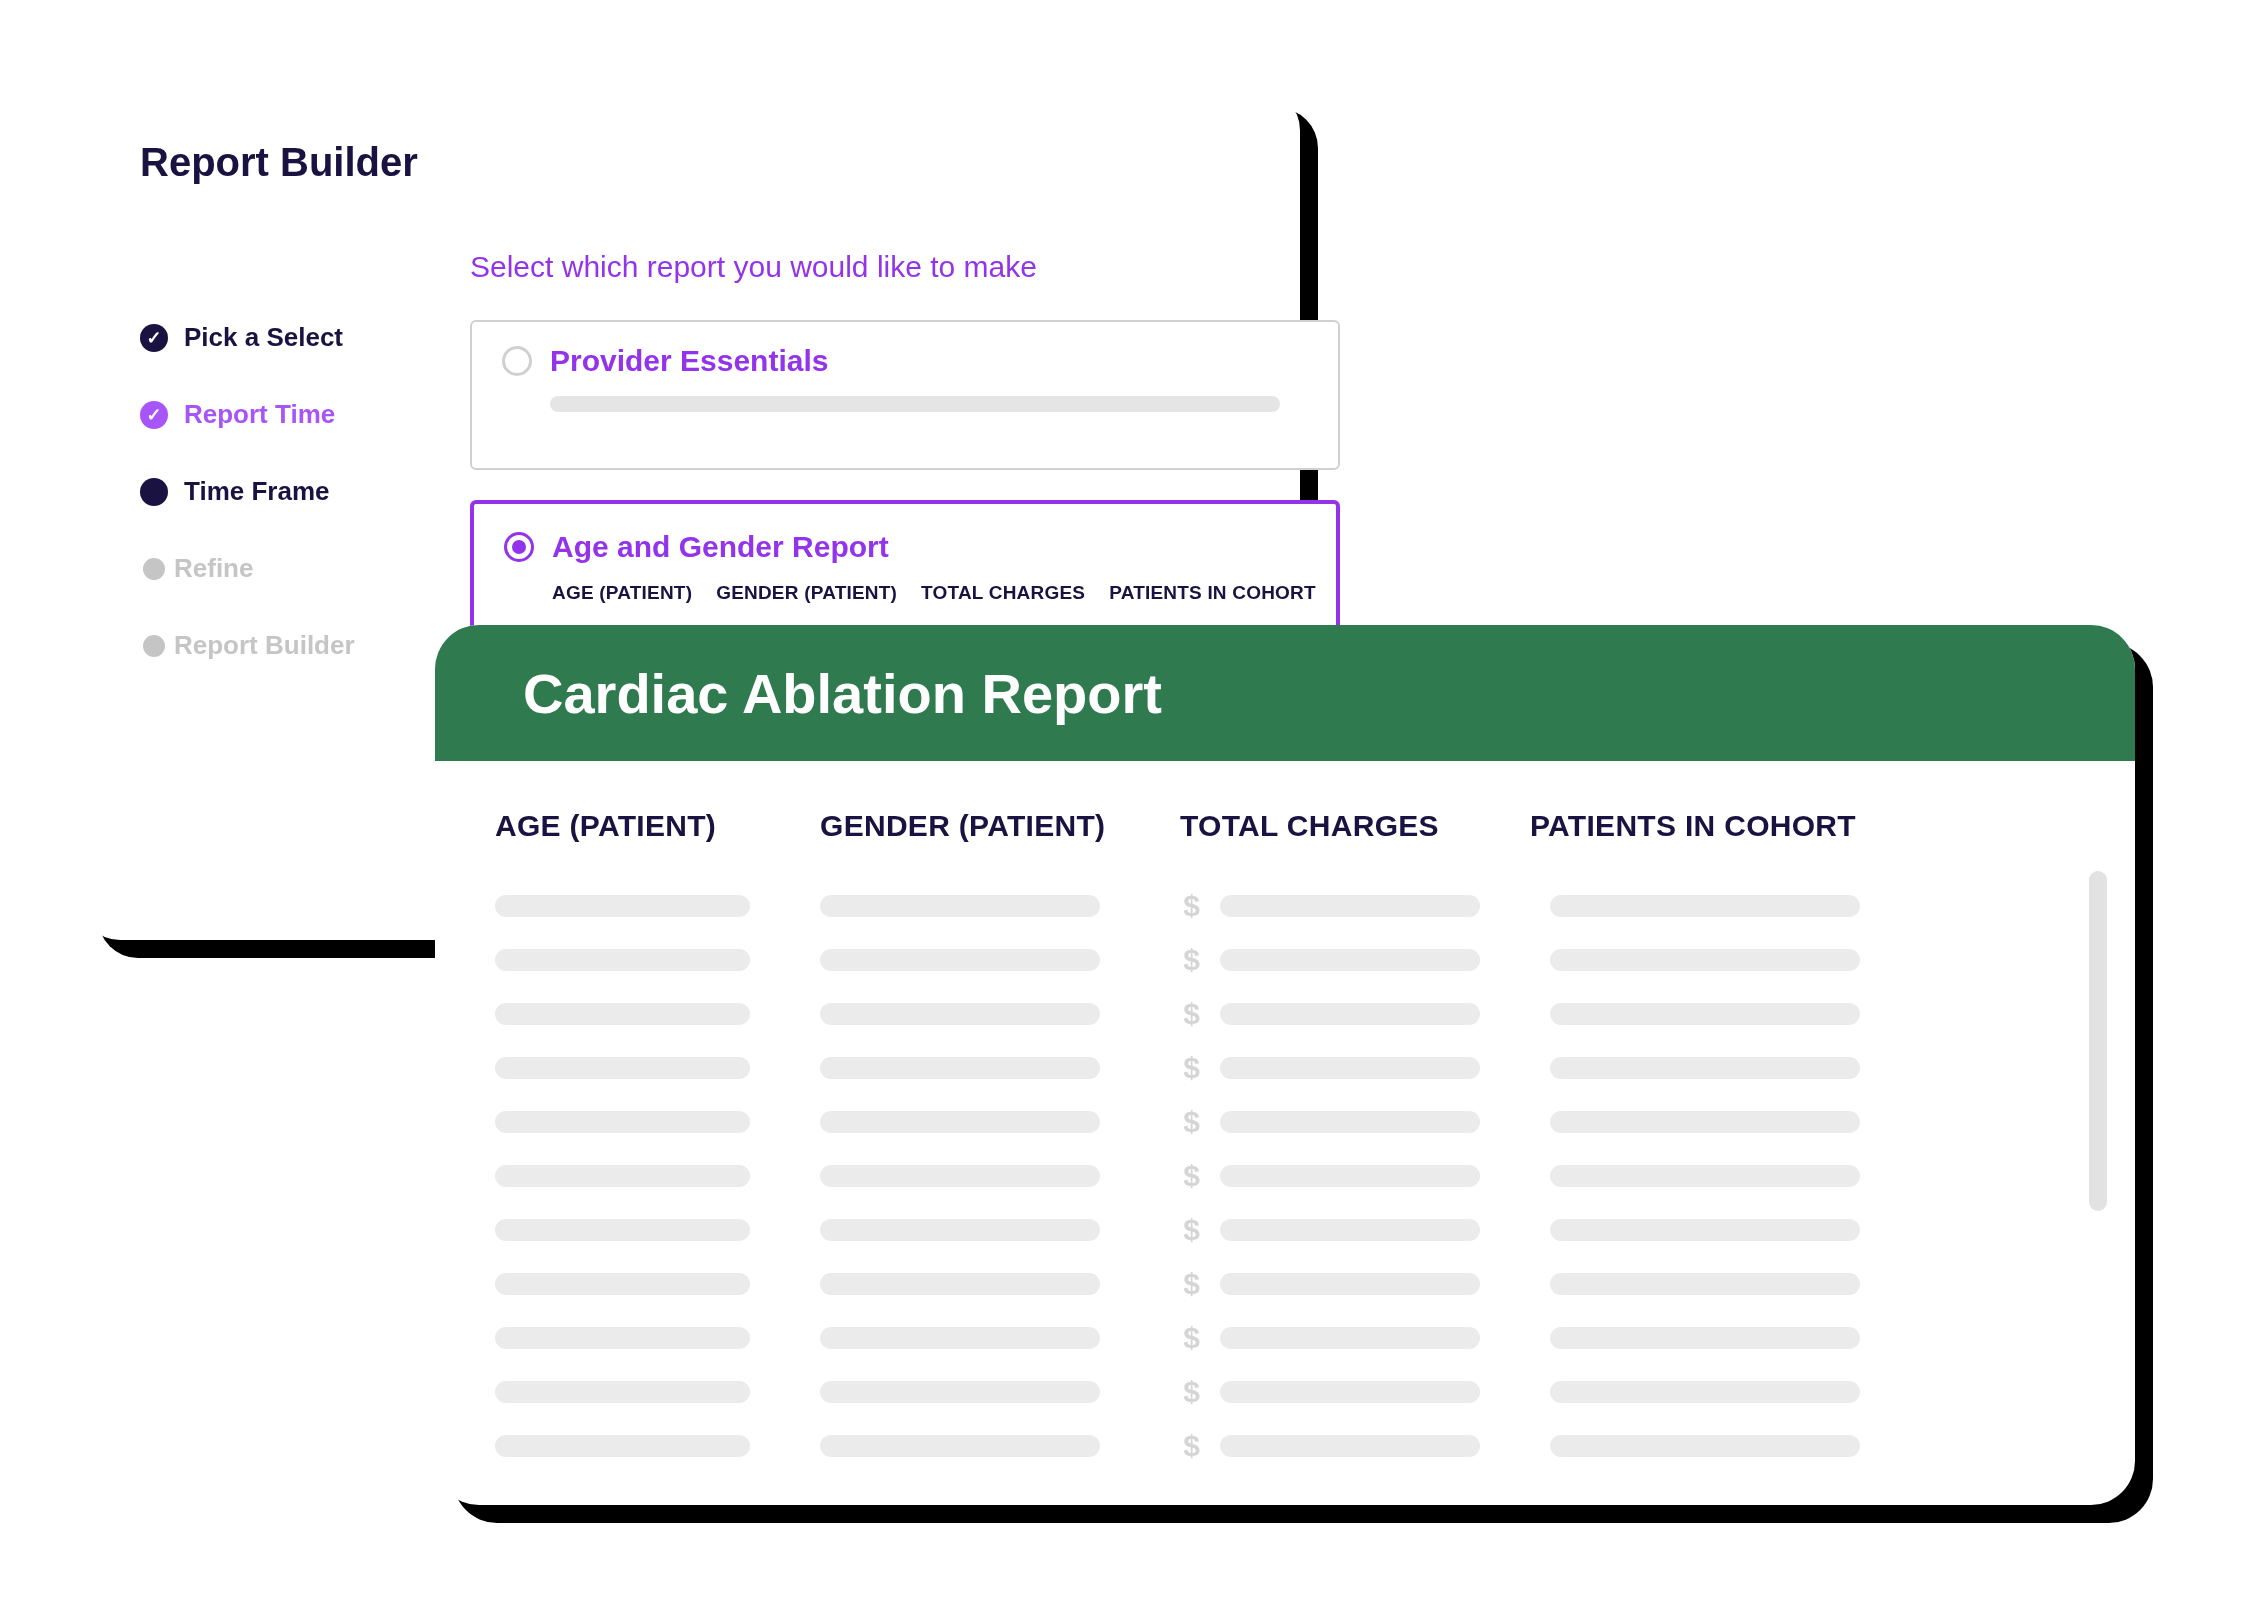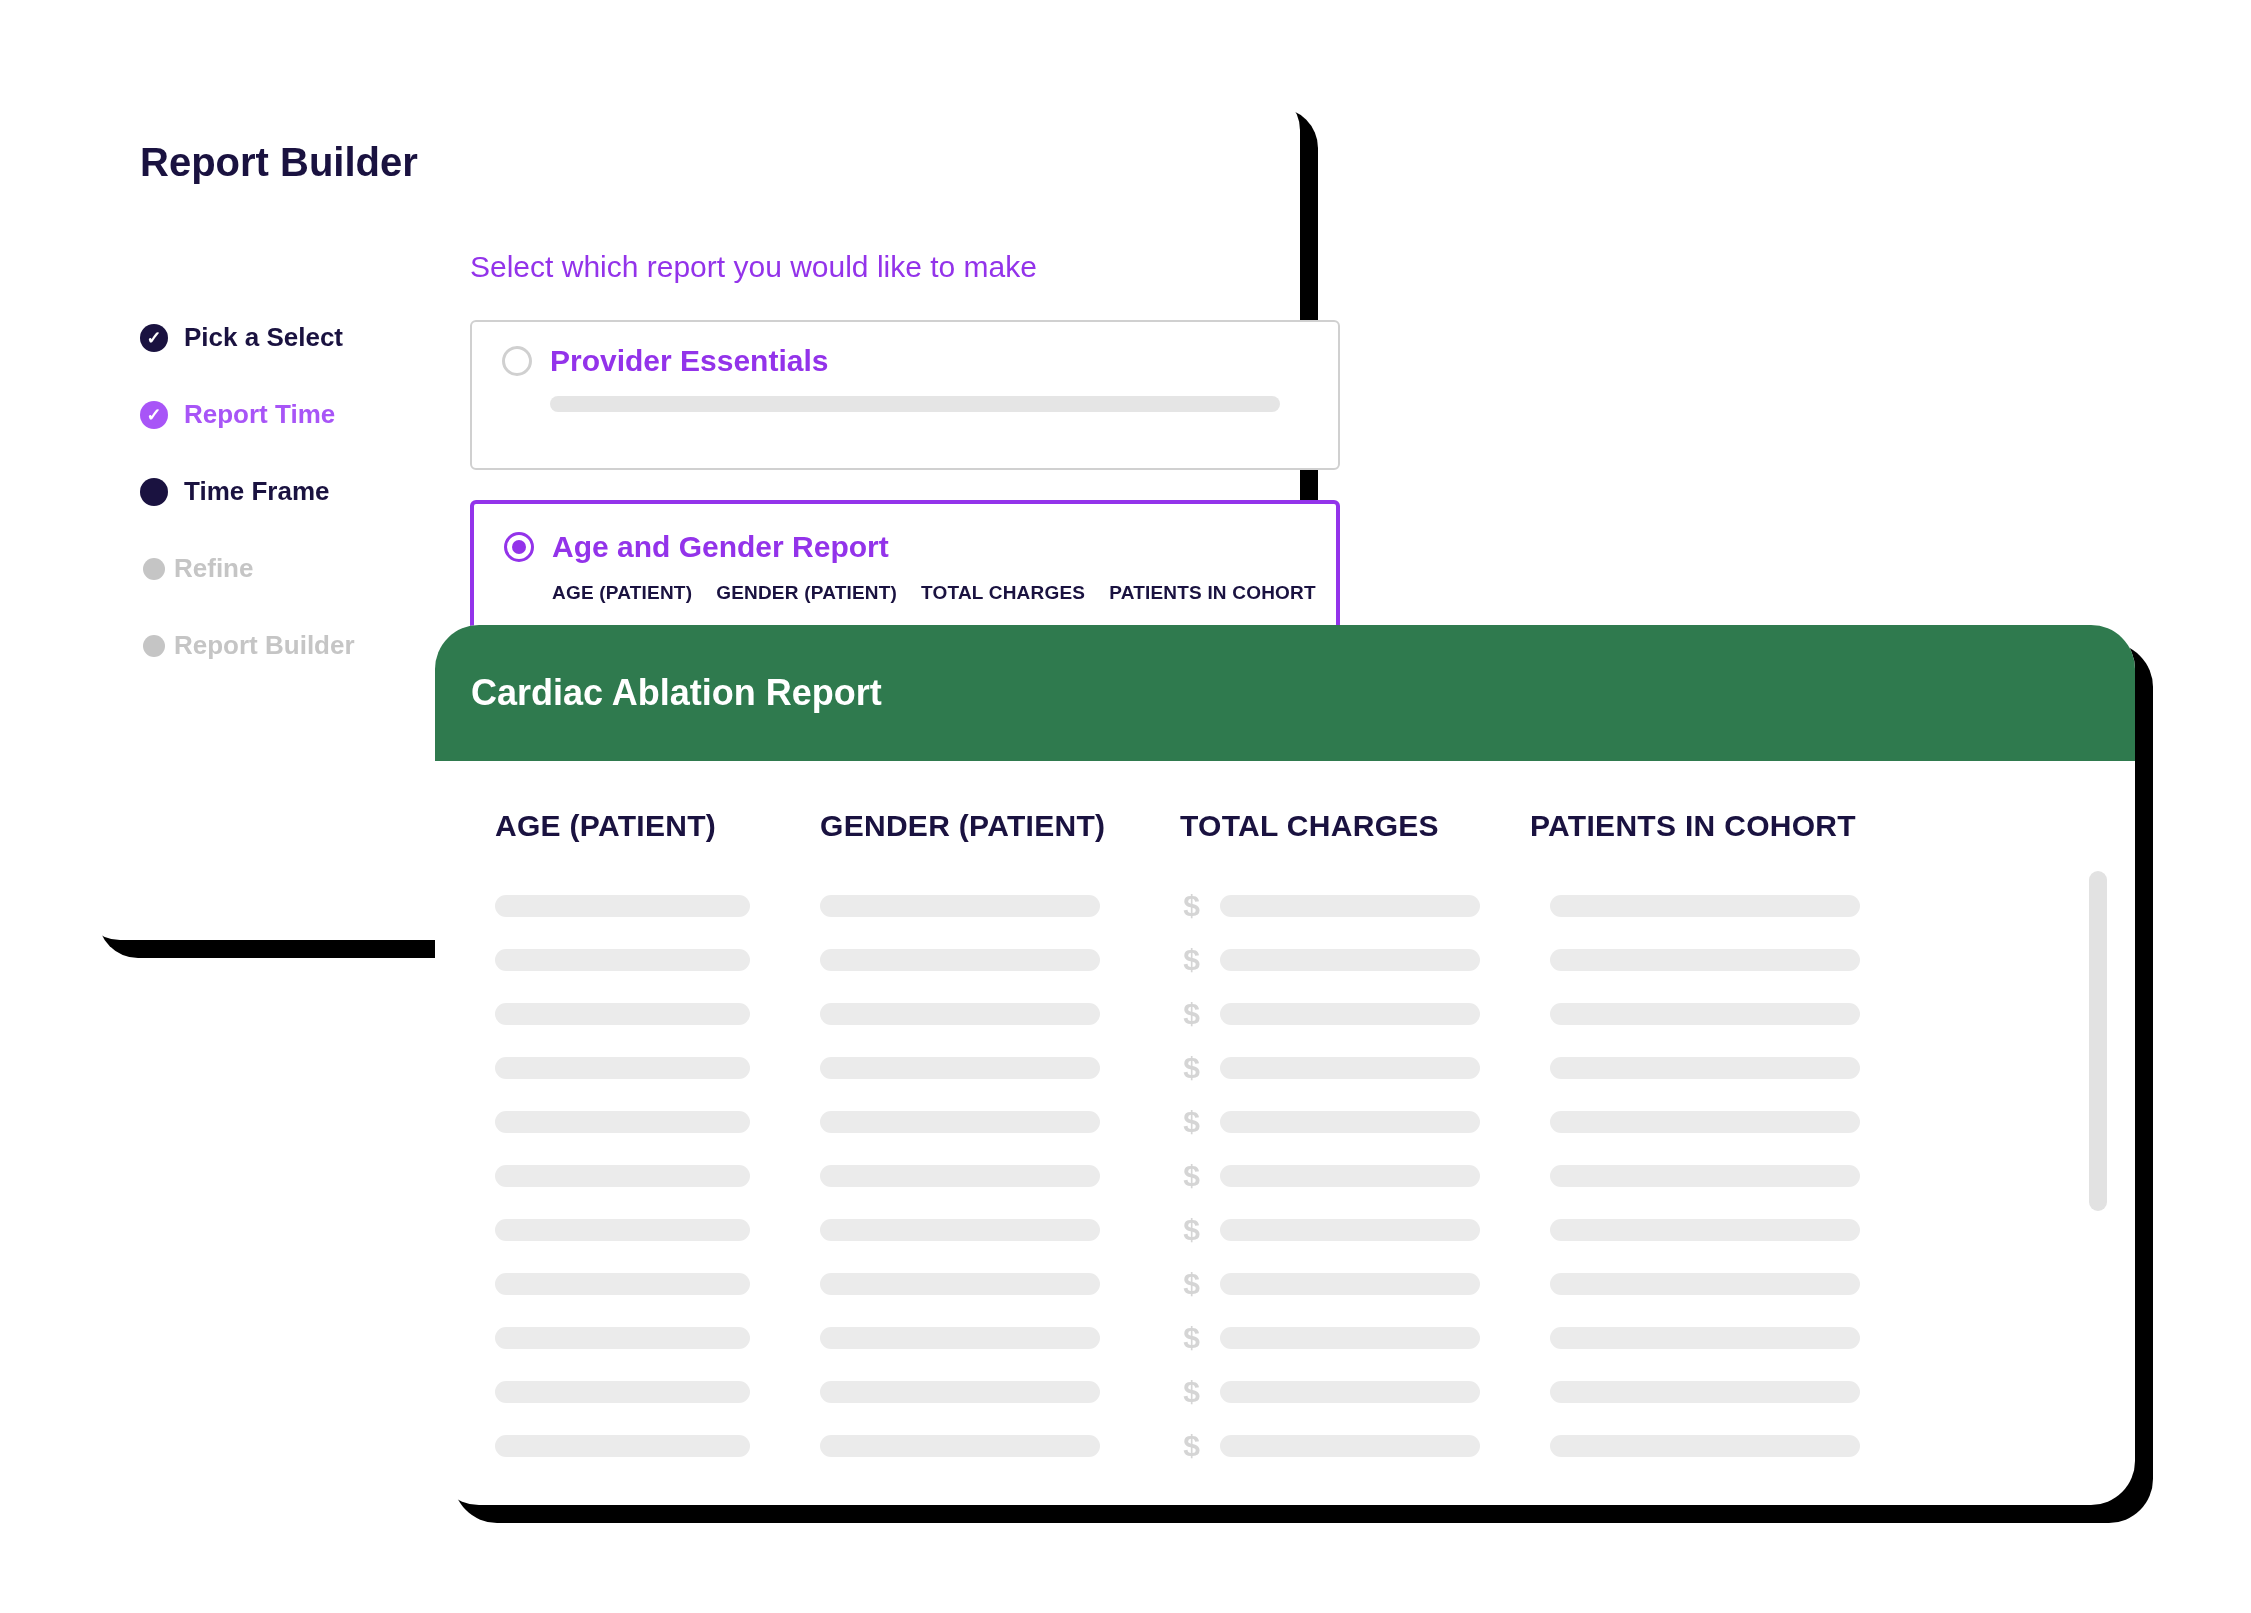--- a/index.html
+++ b/index.html
@@ -212,22 +212,22 @@
     background: #fff;
     box-shadow: 18px 18px 0 0 #000;
     overflow: hidden;
   }
   .report-header {
     background: var(--green);
     color: #fff;
     height: 136px;
     display: flex;
     align-items: center;
-    padding-left: 36px;
-    font-size: 36px;
+    padding-left: 88px;
+    font-size: 56px;
     font-weight: 600;
   }
   .report-body {
     padding: 48px 60px 0 60px;
     position: relative;
     height: calc(100% - 136px);
   }
   .rep-cols {
     display: grid;
     grid-template-columns: 305px 340px 330px 1fr;

